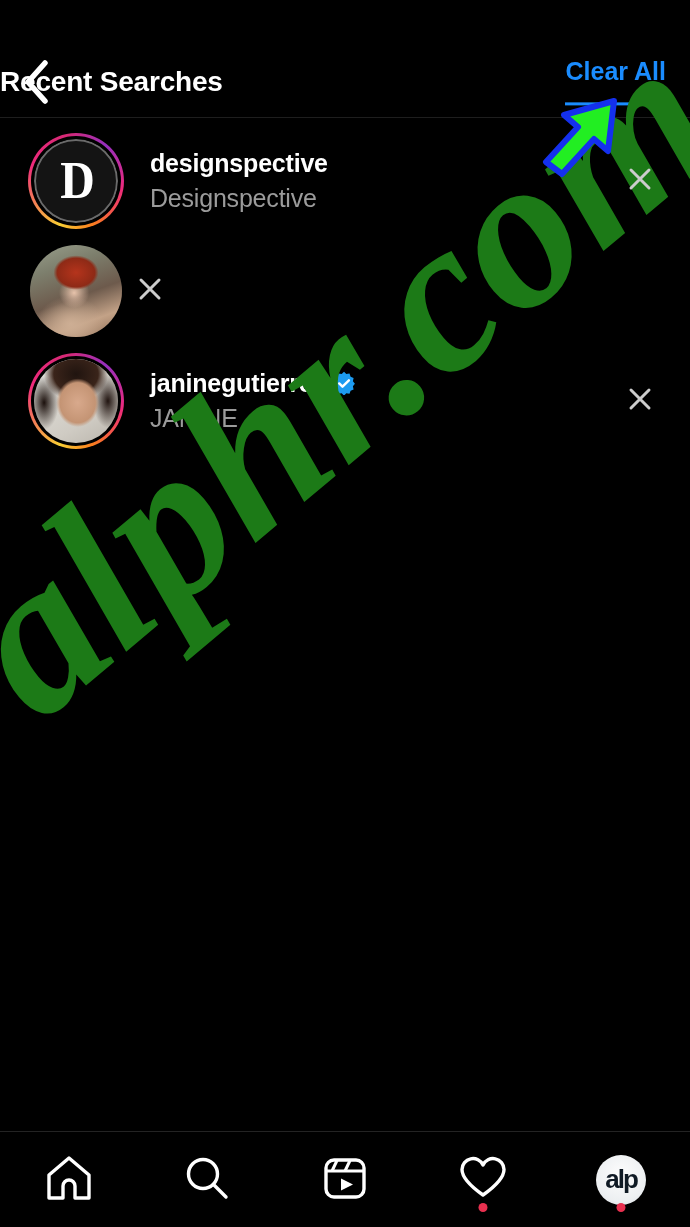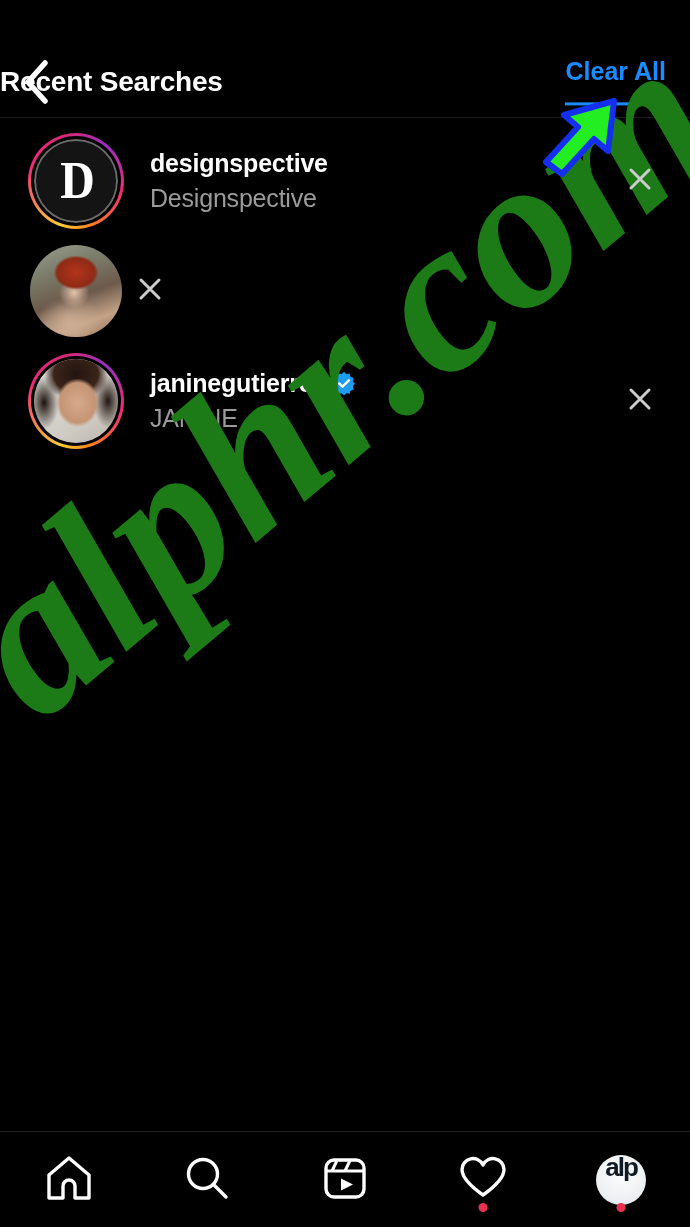--- a/index.html
+++ b/index.html
@@ -251,21 +251,21 @@
     transform:translateX(-50%);
     width:9px; height:9px;
     border-radius:50%;
     background:#e8304f;
   }
   .nav-avatar {
     width:50px; height:50px;
     border-radius:50%;
     background:radial-gradient(circle at 50% 40%, #fdfdfd 0%, #eceff1 68%, #cfd6da 100%);
     display:flex;
-    align-items:flex-start;
+    align-items:center;
     justify-content:center;
     overflow:hidden;
   }
   .nav-avatar span {
     font-family:"Liberation Sans", sans-serif;
     font-weight:bold;
     font-size:26px;
     color:#0f1a24;
     letter-spacing:-2px;
     line-height:1;

